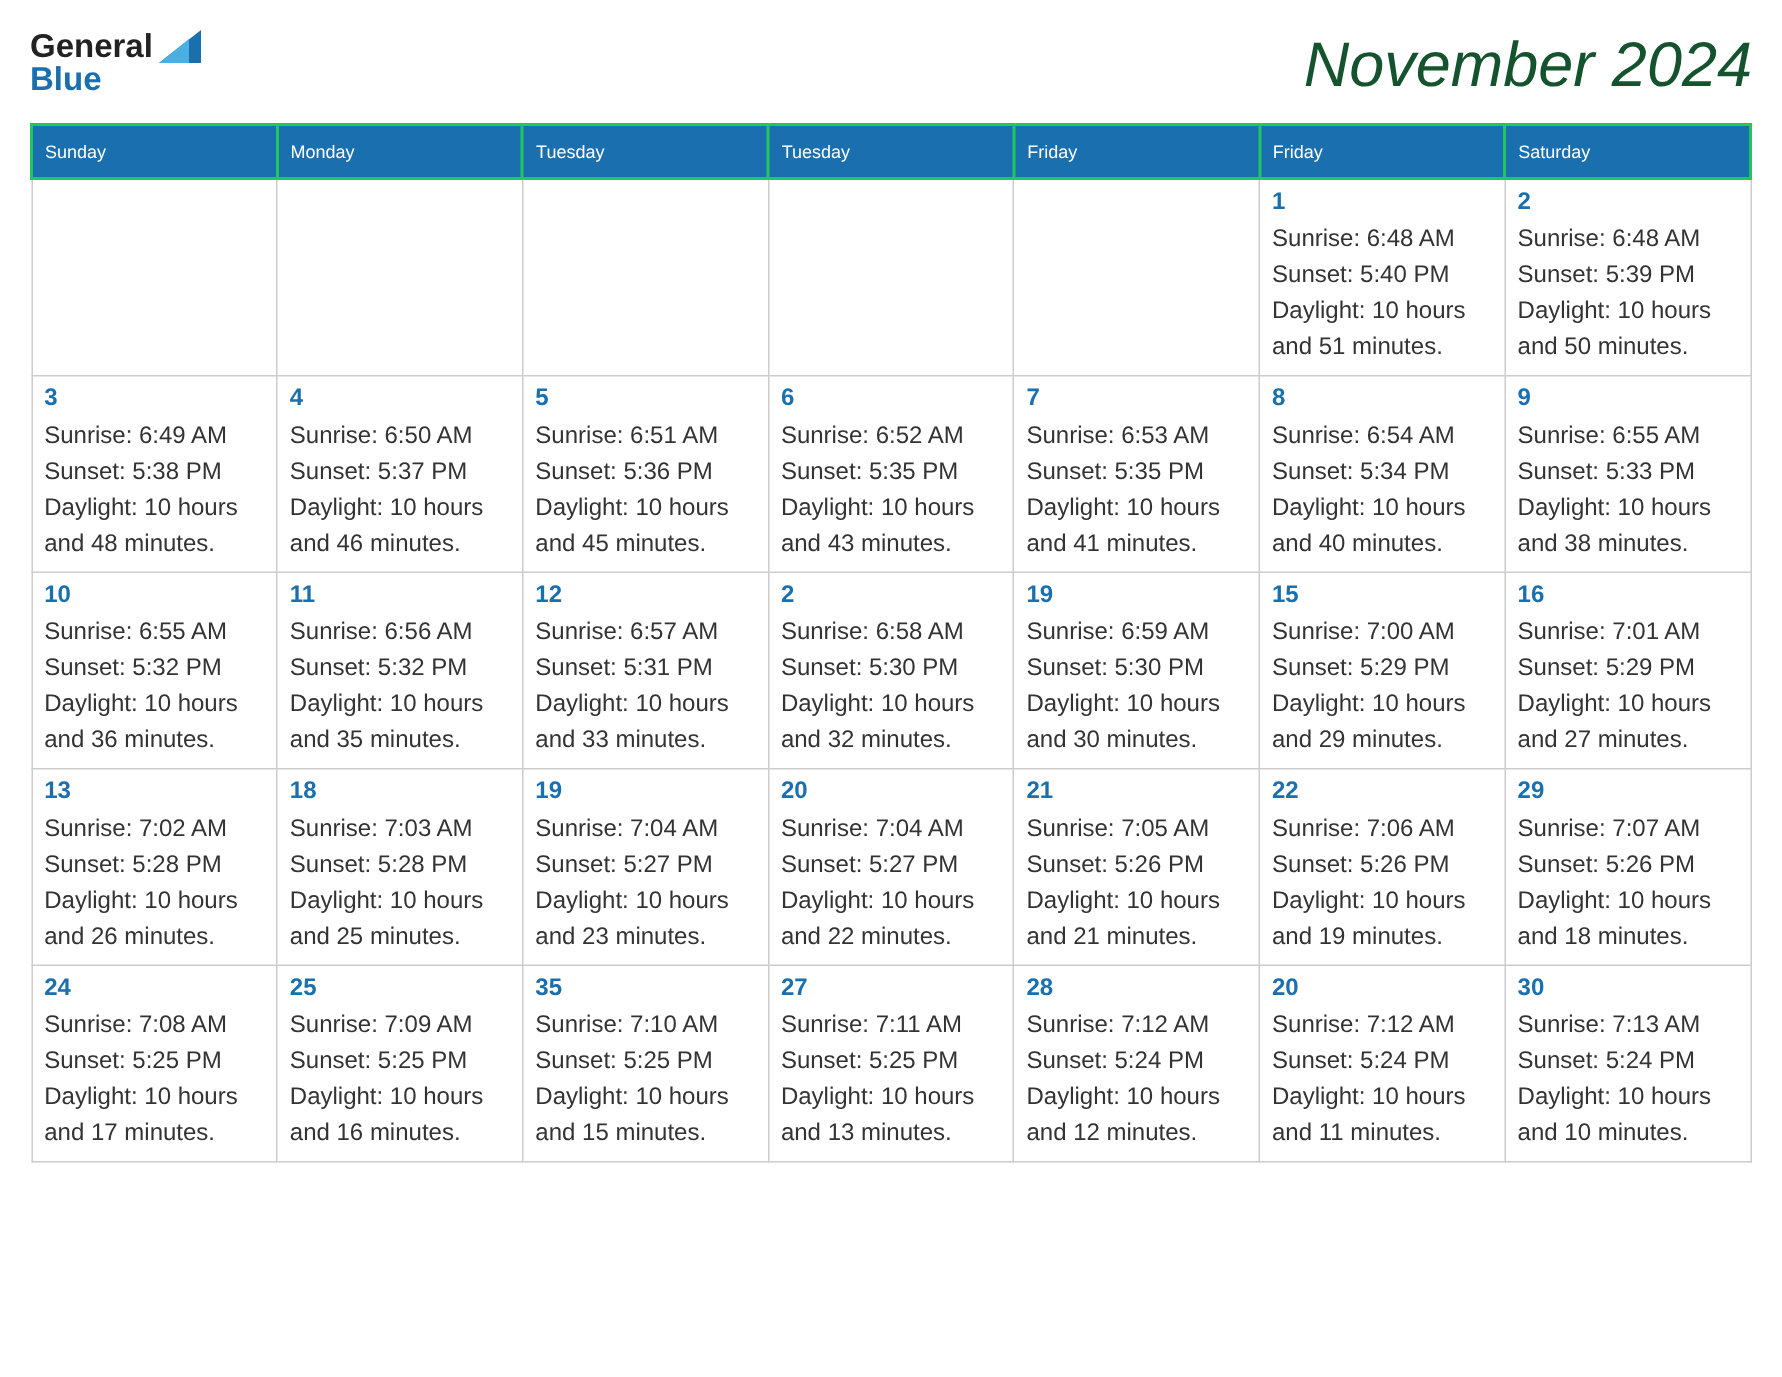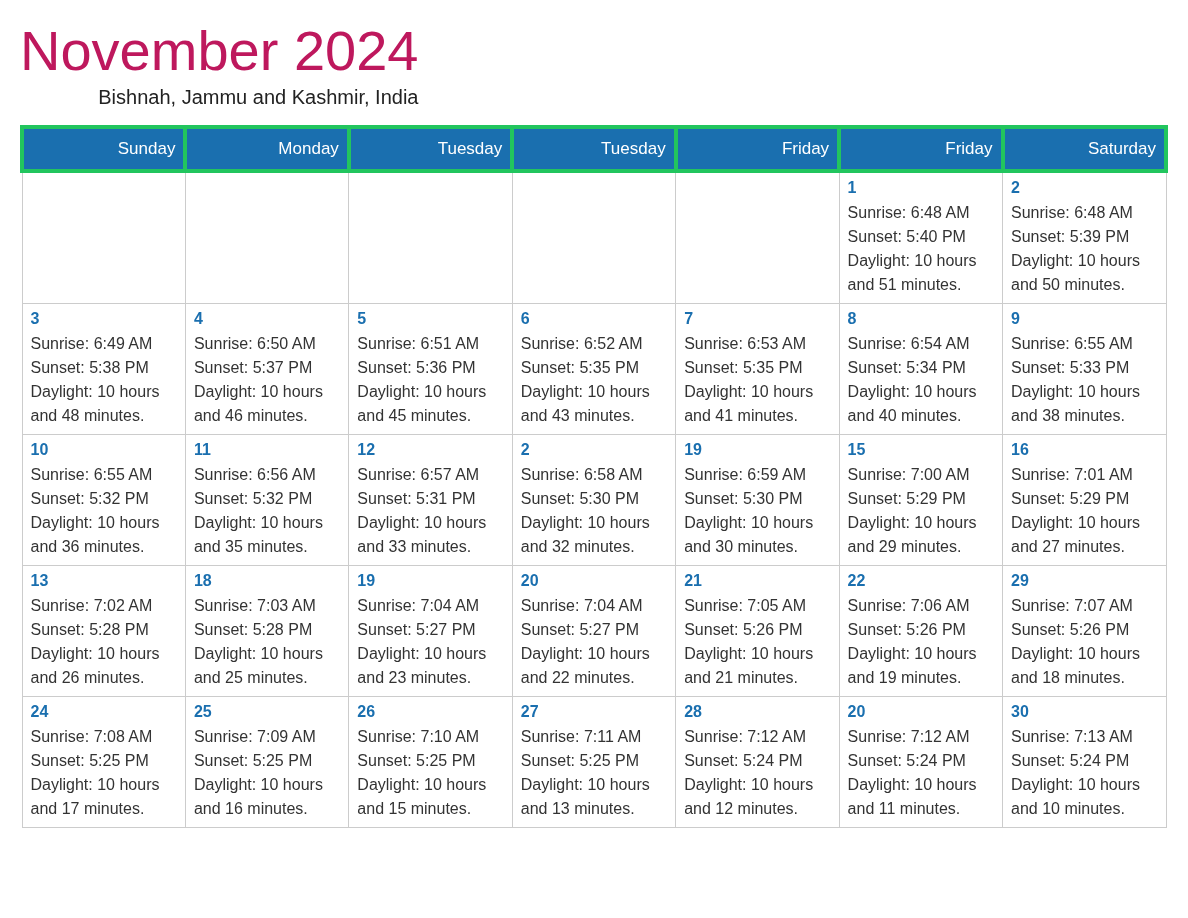--- a/index.html
+++ b/index.html
@@ -36,43 +36,44 @@
     }
     .logo-icon {
       width: 28px;
       height: 22px;
       margin-left: 2px;
     }
     .title-block {
       text-align: right;
     }
     .month-title {
-      font-size: 56px;
+      font-size: 42px;
       font-weight: normal;
-      color: #be185d;
+      color: #14532d;
       line-height: 1.1;
+      font-style: italic;
     }
     .location-title {
       font-size: 20px;
       color: #222;
       margin-top: 4px;
     }
     .calendar-table {
       width: 100%;
       border-collapse: collapse;
       table-layout: fixed;
     }
     .calendar-table thead tr th {
       background-color: #1a6faf;
       color: #fff;
-      font-size: 17px;
+      font-size: 12px;
       font-weight: normal;
       padding: 10px 8px;
-      text-align: right;
-      border: 4px solid #22c55e;
+      text-align: left;
+      border: 2px solid #22c55e;
     }
     .calendar-table tbody tr td {
       vertical-align: top;
       border: 1px solid #ccc;
       padding: 6px 8px;
       height: 120px;
       font-size: 13px;
       color: #333;
     }
     .day-number {
@@ -91,23 +92,36 @@
       background: #fff;
     }
     tbody tr td:first-child .day-number {
       color: #1a6faf;
     }
   </style>
 </head>
 <body>
 
 <div class="header">
+  <div class="logo">
+    <div>
+      <div style="display:flex;align-items:center;gap:2px;">
+        <span class="logo-text-general">General</span>
+        <svg class="logo-icon" viewBox="0 0 28 22" xmlns="http://www.w3.org/2000/svg">
+          <polygon points="0,22 28,22 28,0" fill="#1a6faf"></polygon>
+          <polygon points="0,22 20,22 20,6" fill="#4ab0e4"></polygon>
+        </svg>
+      </div>
+      <div>
+        <span class="logo-text-blue">Blue</span>
+      </div>
+    </div>
+  </div>
   <div class="title-block">
     <div class="month-title">November 2024</div>
-    <div class="location-title">Bishnah, Jammu and Kashmir, India</div>
   </div>
 </div>
 
 <table class="calendar-table">
   <thead>
     <tr>
     <th>Sunday</th>
         <th>Monday</th>
         <th>Tuesday</th>
         <th>Tuesday</th>
@@ -225,21 +239,21 @@
       <tr>
         <td>
           <span class="day-number">24</span>
           <div class="day-info">Sunrise: 7:08 AM<br>Sunset: 5:25 PM<br>Daylight: 10 hours and 17 minutes.</div>
         </td>
         <td>
           <span class="day-number">25</span>
           <div class="day-info">Sunrise: 7:09 AM<br>Sunset: 5:25 PM<br>Daylight: 10 hours and 16 minutes.</div>
         </td>
         <td>
-          <span class="day-number">26</span>
+          <span class="day-number">35</span>
           <div class="day-info">Sunrise: 7:10 AM<br>Sunset: 5:25 PM<br>Daylight: 10 hours and 15 minutes.</div>
         </td>
         <td>
           <span class="day-number">27</span>
           <div class="day-info">Sunrise: 7:11 AM<br>Sunset: 5:25 PM<br>Daylight: 10 hours and 13 minutes.</div>
         </td>
         <td>
           <span class="day-number">28</span>
           <div class="day-info">Sunrise: 7:12 AM<br>Sunset: 5:24 PM<br>Daylight: 10 hours and 12 minutes.</div>
         </td>

